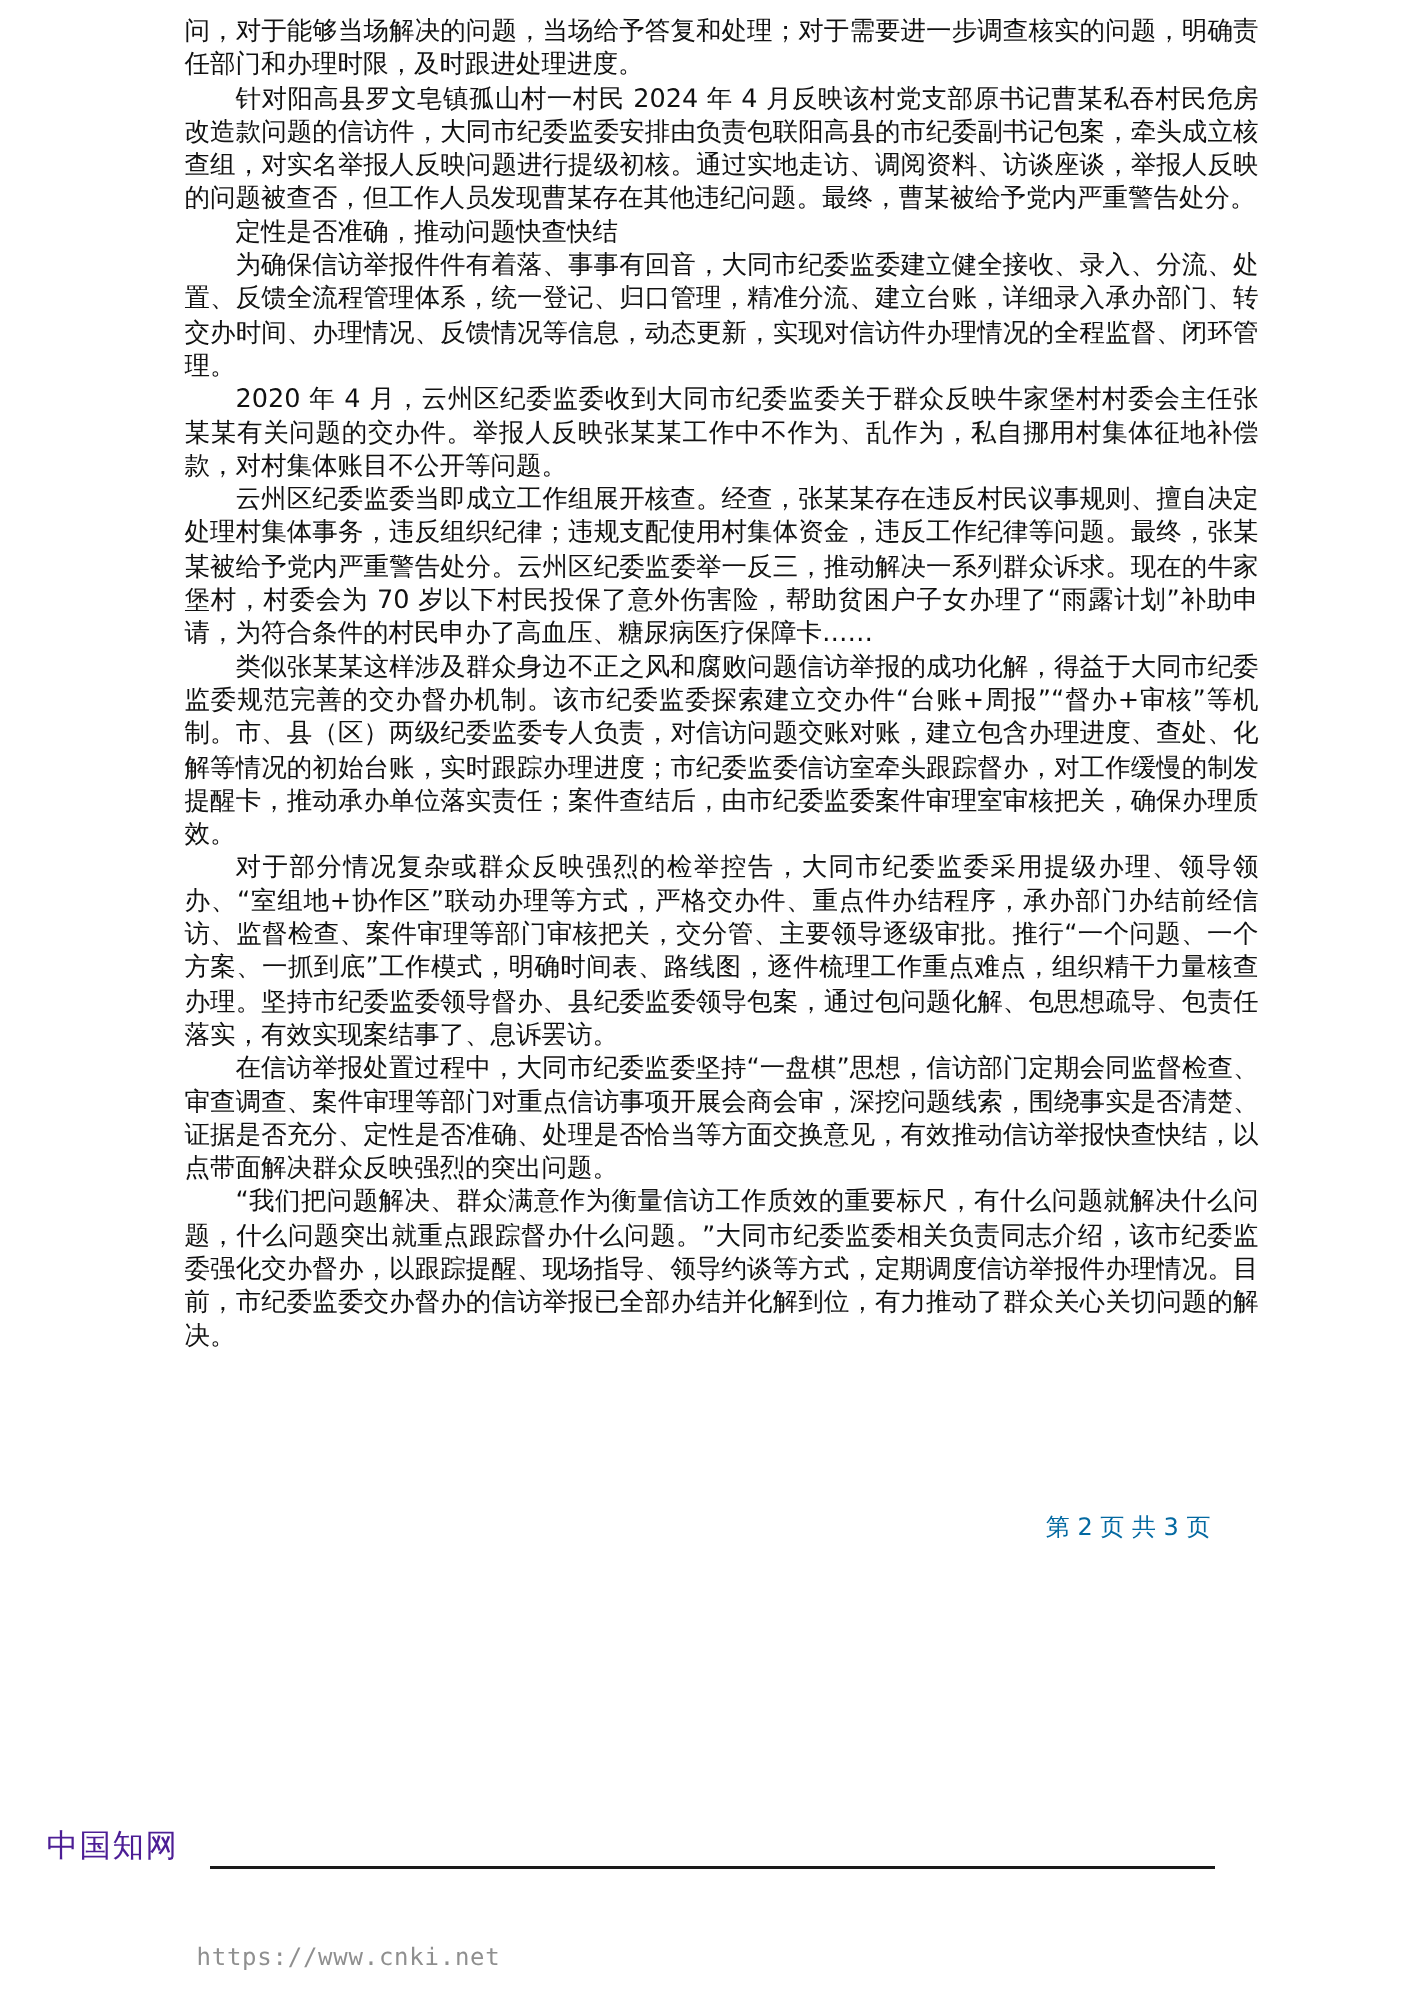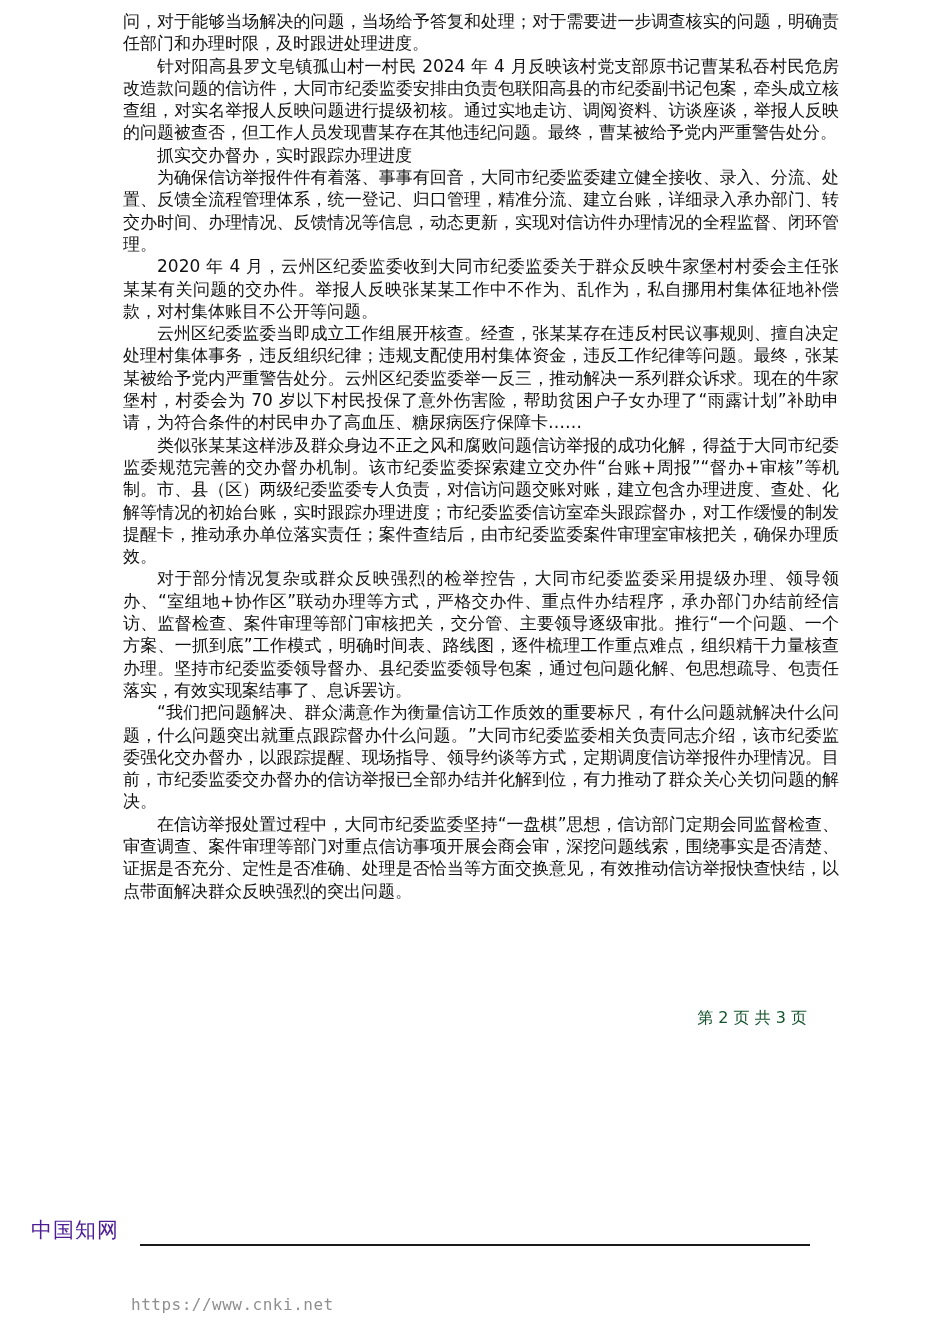--- a/index.html
+++ b/index.html
@@ -40,21 +40,21 @@
   .para.no-indent {
     text-indent: 0;
   }
   .page-number {
     position: absolute;
     left: 123px;
     top: 1008px;
     width: 684px;
     text-align: right;
     font-size: 16px;
-    color: #14532d;
+    color: #0369a1;
     line-height: 20px;
   }
   .footer-divider {
     position: absolute;
     left: 140px;
     top: 1244px;
     width: 670px;
     height: 2px;
     background: #1a1a1a;
   }
@@ -79,28 +79,28 @@
 </style>
 </head>
 <body>
 
 <div class="page">
 
   <div class="doc-body">
 
   <p class="para no-indent">问，对于能够当场解决的问题，当场给予答复和处理；对于需要进一步调查核实的问题，明确责任部门和办理时限，及时跟进处理进度。</p>
       <p class="para">针对阳高县罗文皂镇孤山村一村民 2024 年 4 月反映该村党支部原书记曹某私吞村民危房改造款问题的信访件，大同市纪委监委安排由负责包联阳高县的市纪委副书记包案，牵头成立核查组，对实名举报人反映问题进行提级初核。通过实地走访、调阅资料、访谈座谈，举报人反映的问题被查否，但工作人员发现曹某存在其他违纪问题。最终，曹某被给予党内严重警告处分。</p>
-      <p class="para">抓实交办督办，实时跟踪办理进度</p>
+      <p class="para">定性是否准确，推动问题快查快结</p>
       <p class="para">为确保信访举报件件有着落、事事有回音，大同市纪委监委建立健全接收、录入、分流、处置、反馈全流程管理体系，统一登记、归口管理，精准分流、建立台账，详细录入承办部门、转交办时间、办理情况、反馈情况等信息，动态更新，实现对信访件办理情况的全程监督、闭环管理。</p>
       <p class="para">2020 年 4 月，云州区纪委监委收到大同市纪委监委关于群众反映牛家堡村村委会主任张某某有关问题的交办件。举报人反映张某某工作中不作为、乱作为，私自挪用村集体征地补偿款，对村集体账目不公开等问题。</p>
       <p class="para">云州区纪委监委当即成立工作组展开核查。经查，张某某存在违反村民议事规则、擅自决定处理村集体事务，违反组织纪律；违规支配使用村集体资金，违反工作纪律等问题。最终，张某某被给予党内严重警告处分。云州区纪委监委举一反三，推动解决一系列群众诉求。现在的牛家堡村，村委会为 70 岁以下村民投保了意外伤害险，帮助贫困户子女办理了“雨露计划”补助申请，为符合条件的村民申办了高血压、糖尿病医疗保障卡……</p>
       <p class="para">类似张某某这样涉及群众身边不正之风和腐败问题信访举报的成功化解，得益于大同市纪委监委规范完善的交办督办机制。该市纪委监委探索建立交办件“台账+周报”“督办+审核”等机制。市、县（区）两级纪委监委专人负责，对信访问题交账对账，建立包含办理进度、查处、化解等情况的初始台账，实时跟踪办理进度；市纪委监委信访室牵头跟踪督办，对工作缓慢的制发提醒卡，推动承办单位落实责任；案件查结后，由市纪委监委案件审理室审核把关，确保办理质效。</p>
       <p class="para">对于部分情况复杂或群众反映强烈的检举控告，大同市纪委监委采用提级办理、领导领办、“室组地+协作区”联动办理等方式，严格交办件、重点件办结程序，承办部门办结前经信访、监督检查、案件审理等部门审核把关，交分管、主要领导逐级审批。推行“一个问题、一个方案、一抓到底”工作模式，明确时间表、路线图，逐件梳理工作重点难点，组织精干力量核查办理。坚持市纪委监委领导督办、县纪委监委领导包案，通过包问题化解、包思想疏导、包责任落实，有效实现案结事了、息诉罢访。</p>
+      <p class="para">在信访举报处置过程中，大同市纪委监委坚持“一盘棋”思想，信访部门定期会同监督检查、审查调查、案件审理等部门对重点信访事项开展会商会审，深挖问题线索，围绕事实是否清楚、证据是否充分、定性是否准确、处理是否恰当等方面交换意见，有效推动信访举报快查快结，以点带面解决群众反映强烈的突出问题。</p>
       <p class="para">“我们把问题解决、群众满意作为衡量信访工作质效的重要标尺，有什么问题就解决什么问题，什么问题突出就重点跟踪督办什么问题。”大同市纪委监委相关负责同志介绍，该市纪委监委强化交办督办，以跟踪提醒、现场指导、领导约谈等方式，定期调度信访举报件办理情况。目前，市纪委监委交办督办的信访举报已全部办结并化解到位，有力推动了群众关心关切问题的解决。</p>
-      <p class="para">在信访举报处置过程中，大同市纪委监委坚持“一盘棋”思想，信访部门定期会同监督检查、审查调查、案件审理等部门对重点信访事项开展会商会审，深挖问题线索，围绕事实是否清楚、证据是否充分、定性是否准确、处理是否恰当等方面交换意见，有效推动信访举报快查快结，以点带面解决群众反映强烈的突出问题。</p>
     </div>
 
   <div class="page-number">第 2 页 共 3 页</div>
 
   <div class="footer-divider"></div>
 
   <div class="wm-brand">中国知网</div>
 
   <div class="wm-url">https://www.cnki.net</div>
 

